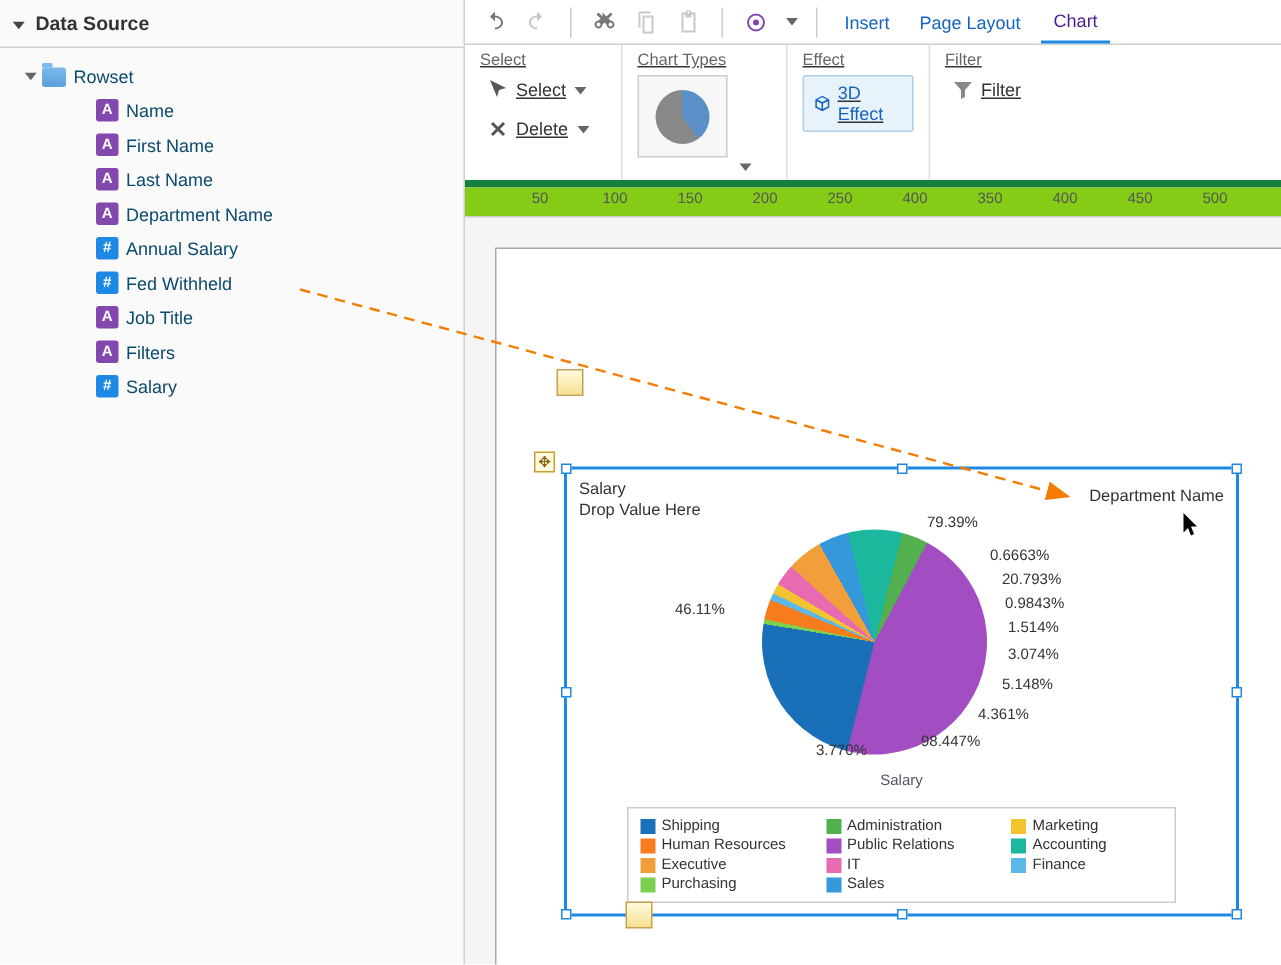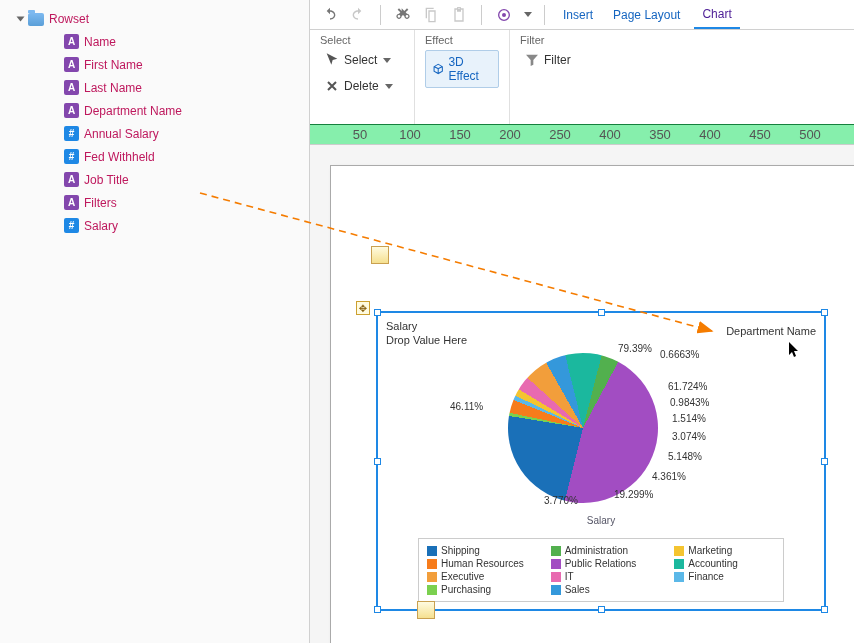--- a/index.html
+++ b/index.html
@@ -9,53 +9,53 @@
 .left-panel { position: absolute; left: 0; top: 0; width: 310px; height: 643px; border-right: 1px solid #d0d0d0; background: #fafafa; }
 .panel-header { padding: 8px 10px; font-weight: bold; font-size: 13px; color: #333; border-bottom: 1px solid #d0d0d0; }
 .panel-header .tri { display: inline-block; width: 0; height: 0; border-left: 5px solid #444; border-top: 4px solid transparent; border-bottom: 4px solid transparent; transform: rotate(90deg); margin-right: 5px; vertical-align: middle; }
 .tree { padding: 8px 6px; }
 .tree-node { display: flex; align-items: center; padding: 4px 0; cursor: pointer; }
 .tree-expand { width: 0; height: 0; border-left: 5px solid #666; border-top: 4px solid transparent; border-bottom: 4px solid transparent; transform: rotate(90deg); margin-right: 5px; }
 .tree-folder { width: 16px; height: 13px; background: linear-gradient(#7db9f0, #5a9fd8); border-radius: 2px; margin-right: 5px; position: relative; }
 .tree-folder::before { content: ''; position: absolute; top: -3px; left: 0; width: 7px; height: 3px; background: #7db9f0; border-radius: 1px 1px 0 0; }
 .tree-icon-a { width: 15px; height: 15px; background: #8347ad; color: #fff; font-weight: bold; font-size: 10px; display: inline-flex; align-items: center; justify-content: center; margin-right: 5px; border-radius: 2px; }
 .tree-icon-n { width: 15px; height: 15px; background: #1e88e5; color: #fff; font-weight: bold; font-size: 10px; display: inline-flex; align-items: center; justify-content: center; margin-right: 5px; border-radius: 2px; }
-.tree-label { color: #be185d; }
+.tree-label { color: #0c4a6e; }
 .indent-1 { padding-left: 12px; }
 .indent-2 { padding-left: 34px; }
 .indent-3 { padding-left: 58px; }
 
 
 .right-area { position: absolute; left: 310px; top: 0; right: 0; height: 643px; background: #fff; }
 
 
 .top-toolbar { height: 30px; border-bottom: 1px solid #d0d0d0; display: flex; align-items: center; padding: 0 10px; gap: 8px; }
 .tb-btn { display: inline-flex; align-items: center; justify-content: center; width: 20px; height: 20px; color: #666; cursor: pointer; }
 .tb-sep { width: 1px; height: 20px; background: #ccc; margin: 0 4px; }
 .tb-link { color: #1565c0; cursor: pointer; padding: 0 6px; }
 .tb-tab-active { color: #4c1d95; border-bottom: 2px solid #1e88e5; padding: 6px 8px; }
 
 
-.ribbon { height: 95px; border-bottom: 1px solid #15803d; display: flex; }
+.ribbon { height: 95px; border-bottom: 5px solid #15803d; display: flex; text-decoration: underline; }
 .ribbon-group { border-right: 1px solid #e0e0e0; padding: 4px 10px 2px; display: flex; flex-direction: column; }
 .ribbon-title { font-size: 11px; color: #666; margin-bottom: 4px; }
 .ribbon-body { flex: 1; display: flex; align-items: flex-start; gap: 6px; }
 .ribbon-btn { display: flex; align-items: center; gap: 4px; color: #333; cursor: pointer; padding: 2px 4px; font-size: 12px; }
 .ribbon-btn-col { display: flex; flex-direction: column; gap: 6px; }
 .mini-tri { width: 0; height: 0; border-left: 4px solid transparent; border-right: 4px solid transparent; border-top: 5px solid #666; margin-left: 2px; }
 
 .chart-preview { width: 60px; height: 55px; border: 1px solid #ccc; background: #f7f7f7; display: flex; align-items: center; justify-content: center; position: relative; }
 .pie-prev { width: 36px; height: 36px; border-radius: 50%; background: conic-gradient(#5a8fc7 0 40%, #888 40% 100%); }
 .bar-prev { display: flex; align-items: flex-end; gap: 2px; height: 36px; }
 .bar-prev span { width: 5px; display: inline-block; }
 
 .effect-btn { border: 1px solid #b0cde8; background: #e8f2fb; color: #1565c0; padding: 4px 6px; border-radius: 2px; display: inline-flex; align-items: center; gap: 4px; cursor: pointer; }
 
 
-.ruler { height: 20px; background: #86efac; border-bottom: 1px solid #ccc; position: relative; font-size: 13px; color: #555; }
+.ruler { height: 20px; background: #84cc16; border-bottom: 1px solid #ccc; position: relative; font-size: 10px; color: #555; }
 .ruler-tick { position: absolute; top: 2px; transform: translateX(-50%); }
 
 
 .canvas { position: absolute; top: 145px; left: 0; right: 0; bottom: 0; background: #f5f5f5; }
 .page { position: absolute; left: 20px; top: 20px; width: 900px; height: 600px; background: #fff; border: 1px solid #aaa; box-shadow: 2px 2px 4px rgba(0,0,0,0.1); }
 .page-icon { position: absolute; left: 40px; top: 80px; width: 18px; height: 18px; border: 1px solid #c9a050; background: linear-gradient(#fffbe0, #f5e090); }
 .move-handle { position: absolute; left: 25px; top: 135px; width: 14px; height: 14px; background: #fffbe0; border: 1px solid #cca030; display: flex; align-items: center; justify-content: center; font-size: 10px; color: #886010; }
 
 
 .chart-box { position: absolute; left: 45px; top: 145px; width: 450px; height: 300px; border: 2px solid #1e88e5; background: #fff; }
@@ -99,20 +99,24 @@
 
 
 svg.drag-arrow { position: absolute; left: 0; top: 0; pointer-events: none; }
 
 .icon-svg { width: 16px; height: 16px; }
 </style>
 </head>
 <body>
 
 <div class="left-panel">
+  <div class="panel-header">
+    <span class="tri"></span>
+    <span>Data Source</span>
+  </div>
   <div class="tree">
     <div class="tree-node indent-1">
       <span class="tree-expand"></span>
       <span class="tree-folder"></span>
       <span class="tree-label">Rowset</span>
     </div>
     <div id="tree-fields">
         <div class="tree-node indent-3">
           <span class="tree-icon-a">A</span>
           <span class="tree-label">Name</span>
@@ -211,20 +215,29 @@
           <div class="ribbon-btn">
             <svg class="icon-svg" viewBox="0 0 24 24">
                 <path fill="#555" d="M18 6L6 18M6 6l12 12" stroke="#555" stroke-width="3"></path>
               </svg>
             <span>Delete</span>
             <span class="mini-tri"></span>
           </div>
         </div>
       </div>
     </div>
+    <div class="ribbon-group" style="width:110px">
+      <div class="ribbon-title">Chart Types</div>
+      <div class="ribbon-body">
+        <div class="chart-preview">
+          <div class="pie-prev"></div>
+        </div>
+        <span class="mini-tri" style="align-self:flex-end;margin-bottom:4px"></span>
+      </div>
+    </div>
     <div class="ribbon-group" style="width:95px">
       <div class="ribbon-title">Effect</div>
       <div class="ribbon-body">
         <div class="effect-btn">
           <svg width="14" height="14" viewBox="0 0 24 24">
               <path fill="#1565c0" d="M12 2L3 7v10l9 5 9-5V7l-9-5zm0 2l6 3-6 3-6-3 6-3zm-7 5l6 3v7l-6-3V9zm14 0v7l-6 3v-7l6-3z"></path>
             </svg>
           <span>3D Effect</span>
         </div>
       </div>
@@ -283,28 +296,28 @@
               <path fill="#000" d="M1 1l0 13 3-3 2 5 2-1-2-5 4 0z"></path>
             </svg>
         </div>
 
         <div class="pie-wrap">
           <div class="pie"></div>
         </div>
 
         <div class="pie-label" style="left:72px; top:88px">46.11%</div>
         <div class="pie-label" style="left:240px; top:30px">79.39%</div>
-        <div class="pie-label" style="left:282px; top:36px">0.6663%</div>
-        <div class="pie-label" style="left:290px; top:68px">61.724%</div>
+        <div class="pie-label" style="left:282px; top:52px">0.6663%</div>
+        <div class="pie-label" style="left:290px; top:68px">20.793%</div>
         <div class="pie-label" style="left:292px; top:84px">0.9843%</div>
         <div class="pie-label" style="left:294px; top:100px">1.514%</div>
         <div class="pie-label" style="left:294px; top:118px">3.074%</div>
         <div class="pie-label" style="left:290px; top:138px">5.148%</div>
         <div class="pie-label" style="left:274px; top:158px">4.361%</div>
-        <div class="pie-label" style="left:236px; top:176px">19.299%</div>
+        <div class="pie-label" style="left:236px; top:176px">98.447%</div>
         <div class="pie-label" style="left:166px; top:182px">3.770%</div>
 
         <div class="chart-caption">Salary</div>
 
         <div class="legend" id="legend">
             <div class="legend-item">
               <span class="legend-sw" style="background: rgb(26, 112, 184);"></span>
               <span>Shipping</span>
             </div>
             <div class="legend-item">

